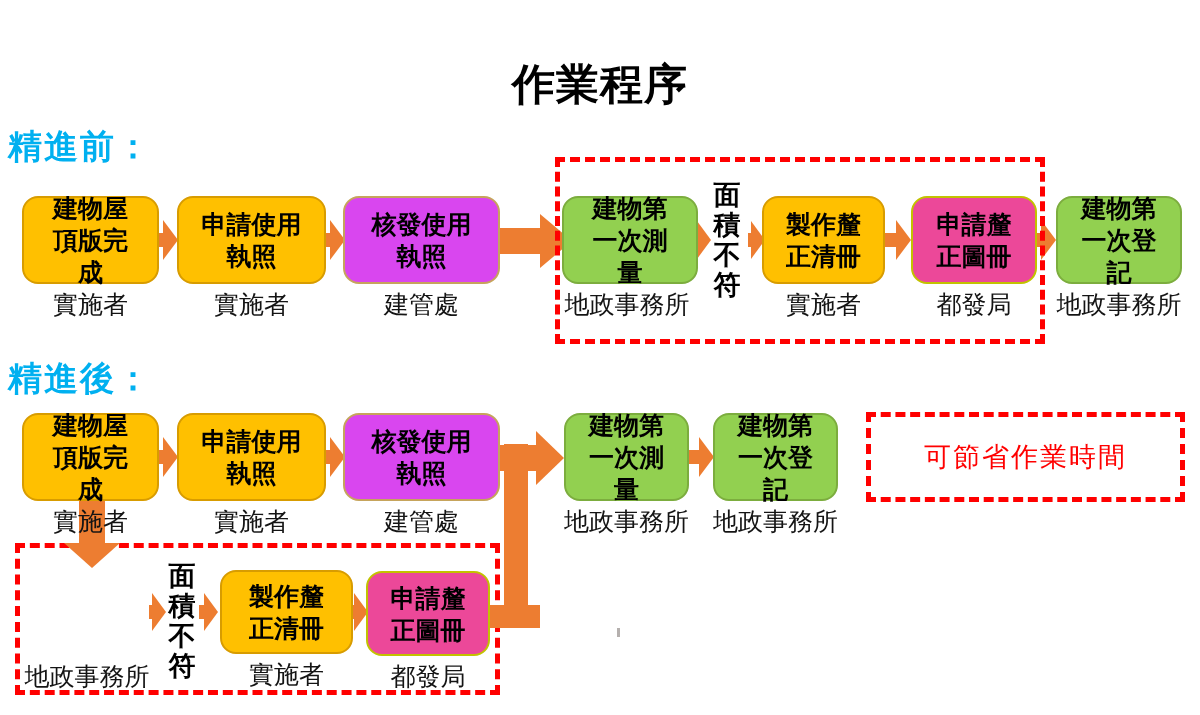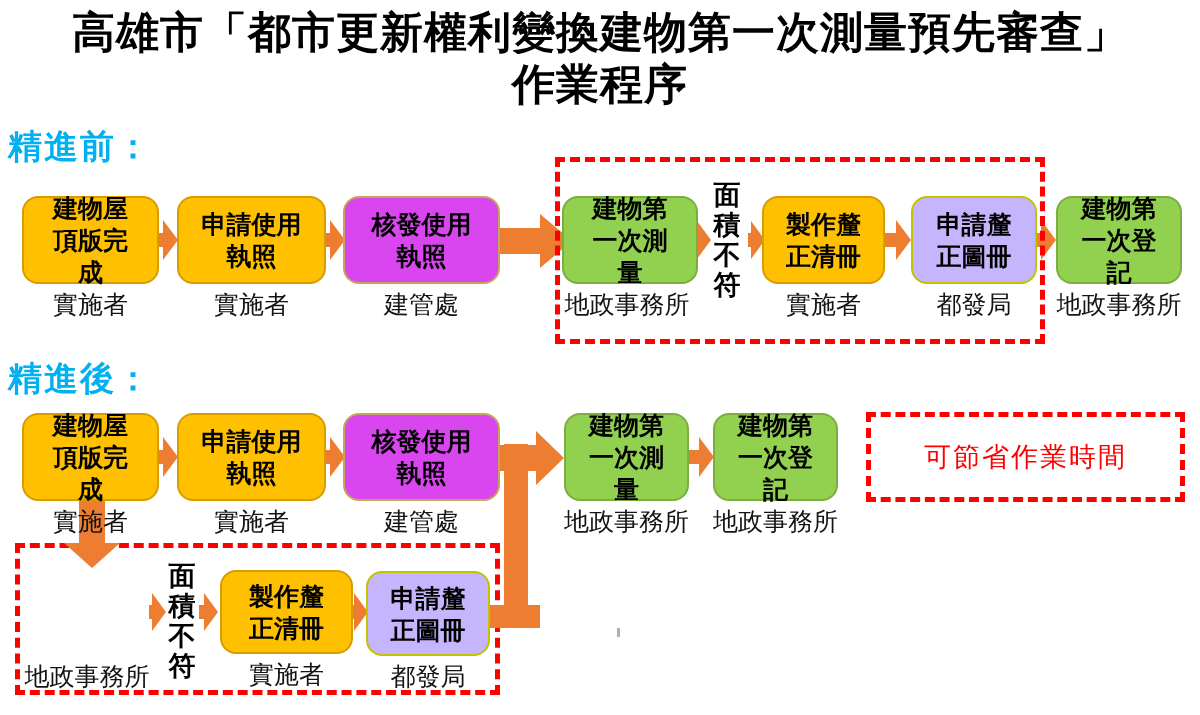--- a/index.html
+++ b/index.html
@@ -18,21 +18,21 @@
   }
   .box {
     position:absolute; display:flex; align-items:center; justify-content:center;
     text-align:center; font-weight:bold; color:#000; font-size:25px;
     line-height:1.28; border-radius:16px; border:2px solid; padding:0 22px;
     box-sizing:border-box; z-index:4;
   }
   .box.orange { background:#FFC000; border-color:#D89C00; }
   .box.blue   { background:#d946ef; border-color:#C6A45C; }
   .box.green  { background:#92D050; border-color:#7CAD3E; }
-  .box.yellow { background:#c4b5fd; border-color:#C2C200; }
+  .box.yellow { background:#ec4899; border-color:#C2C200; }
   .org {
     position:absolute; text-align:center; white-space:nowrap; color:#141414;
     font-family:"Liberation Serif", serif; font-size:25px; z-index:6;
   }
   .vtext {
     position:absolute; width:44px; text-align:center; font-weight:bold;
     color:#000; font-size:27px; line-height:30px; word-break:break-all;
     z-index:4;
   }
   .ar { position:absolute; z-index:3; }
@@ -43,21 +43,20 @@
   .frame-high { z-index:5; }
   .note-box { display:flex; align-items:center; justify-content:center; }
   .note-text { color:#FF0000; font-size:27px; letter-spacing:2px; white-space:nowrap; }
   .stray { position:absolute; background:#b5b0ae; z-index:1; }
 </style>
 </head>
 <body>
 
 <div id="stage">
 
-  <div class="title-line" style="top:8px;">高雄市「都市更新權利變換建物第一次測量預先審查」</div>
   <div class="title-line" style="top:60px;">作業程序</div>
 
   <div class="section-heading" style="left:8px; top:124px;">精進前：</div>
 
   <div class="dashed frame-high" style="left:555px; top:157px; width:490px; height:187px;"></div>
 
   <div class="box orange" style="left:22px; top:196px; width:137px; height:88px;">建物屋頂版完成</div>
   <div class="box orange" style="left:177px; top:196px; width:149px; height:88px; padding:0 16px;">申請使用執照</div>
   <div class="box blue" style="left:343px; top:196px; width:157px; height:88px;">核發使用執照</div>
   <div class="box green" style="left:562px; top:196px; width:136px; height:88px;">建物第一次測量</div>

